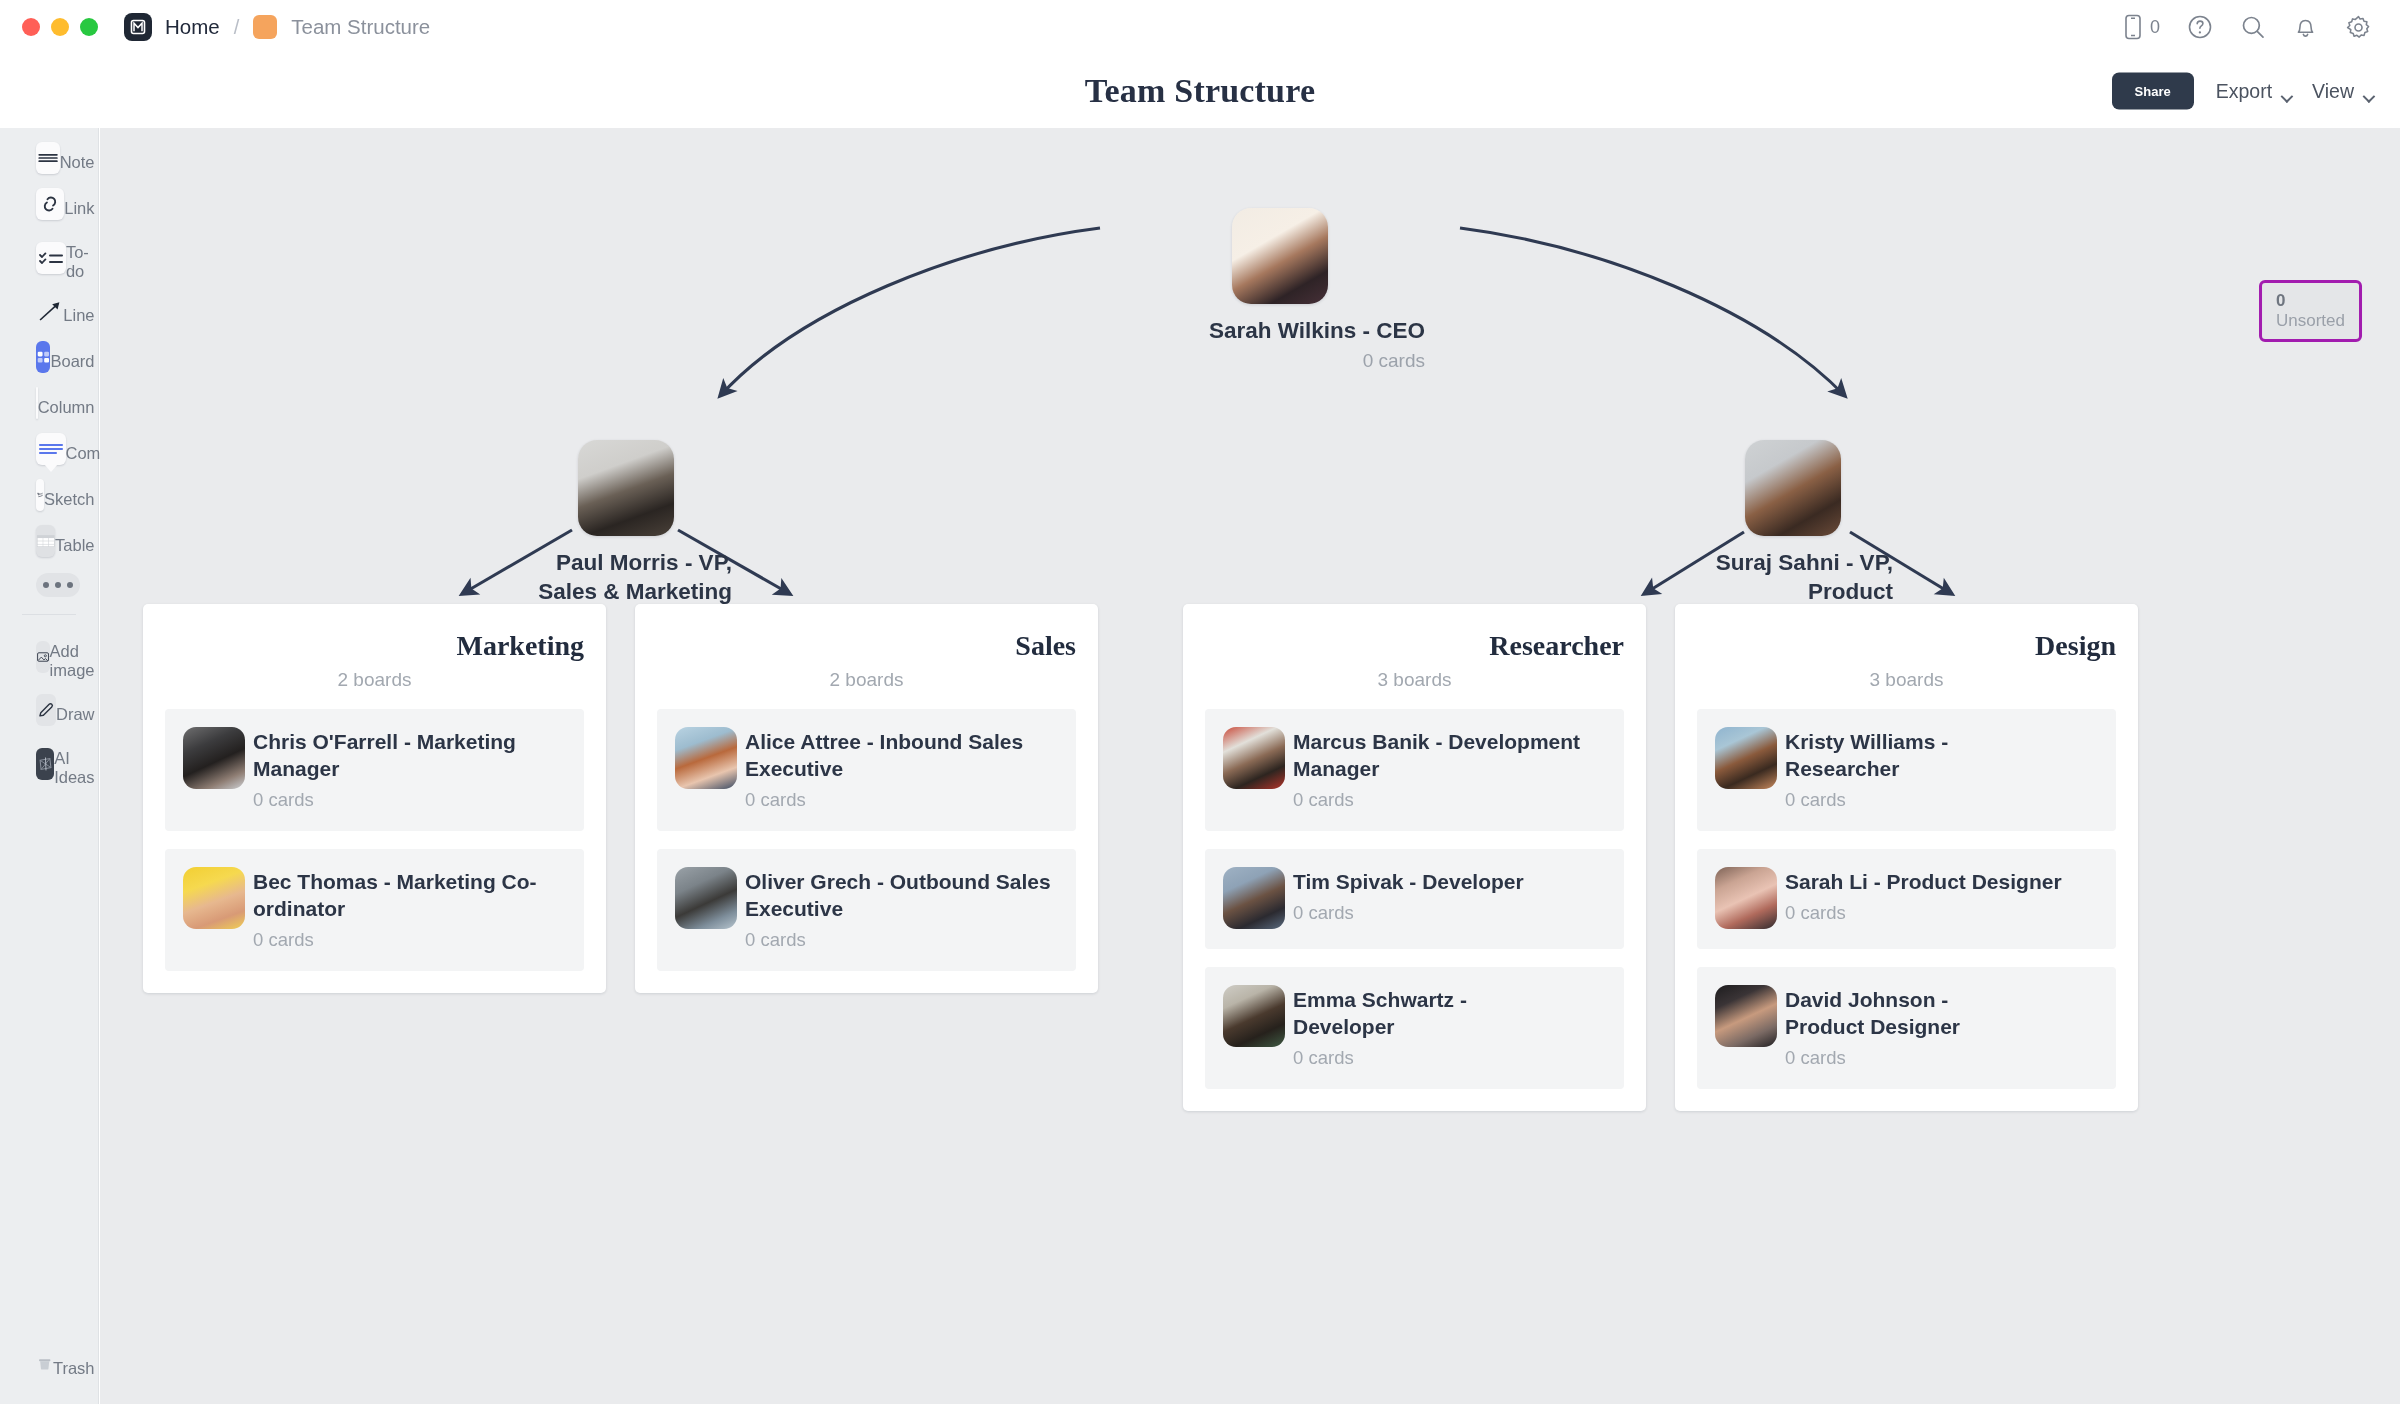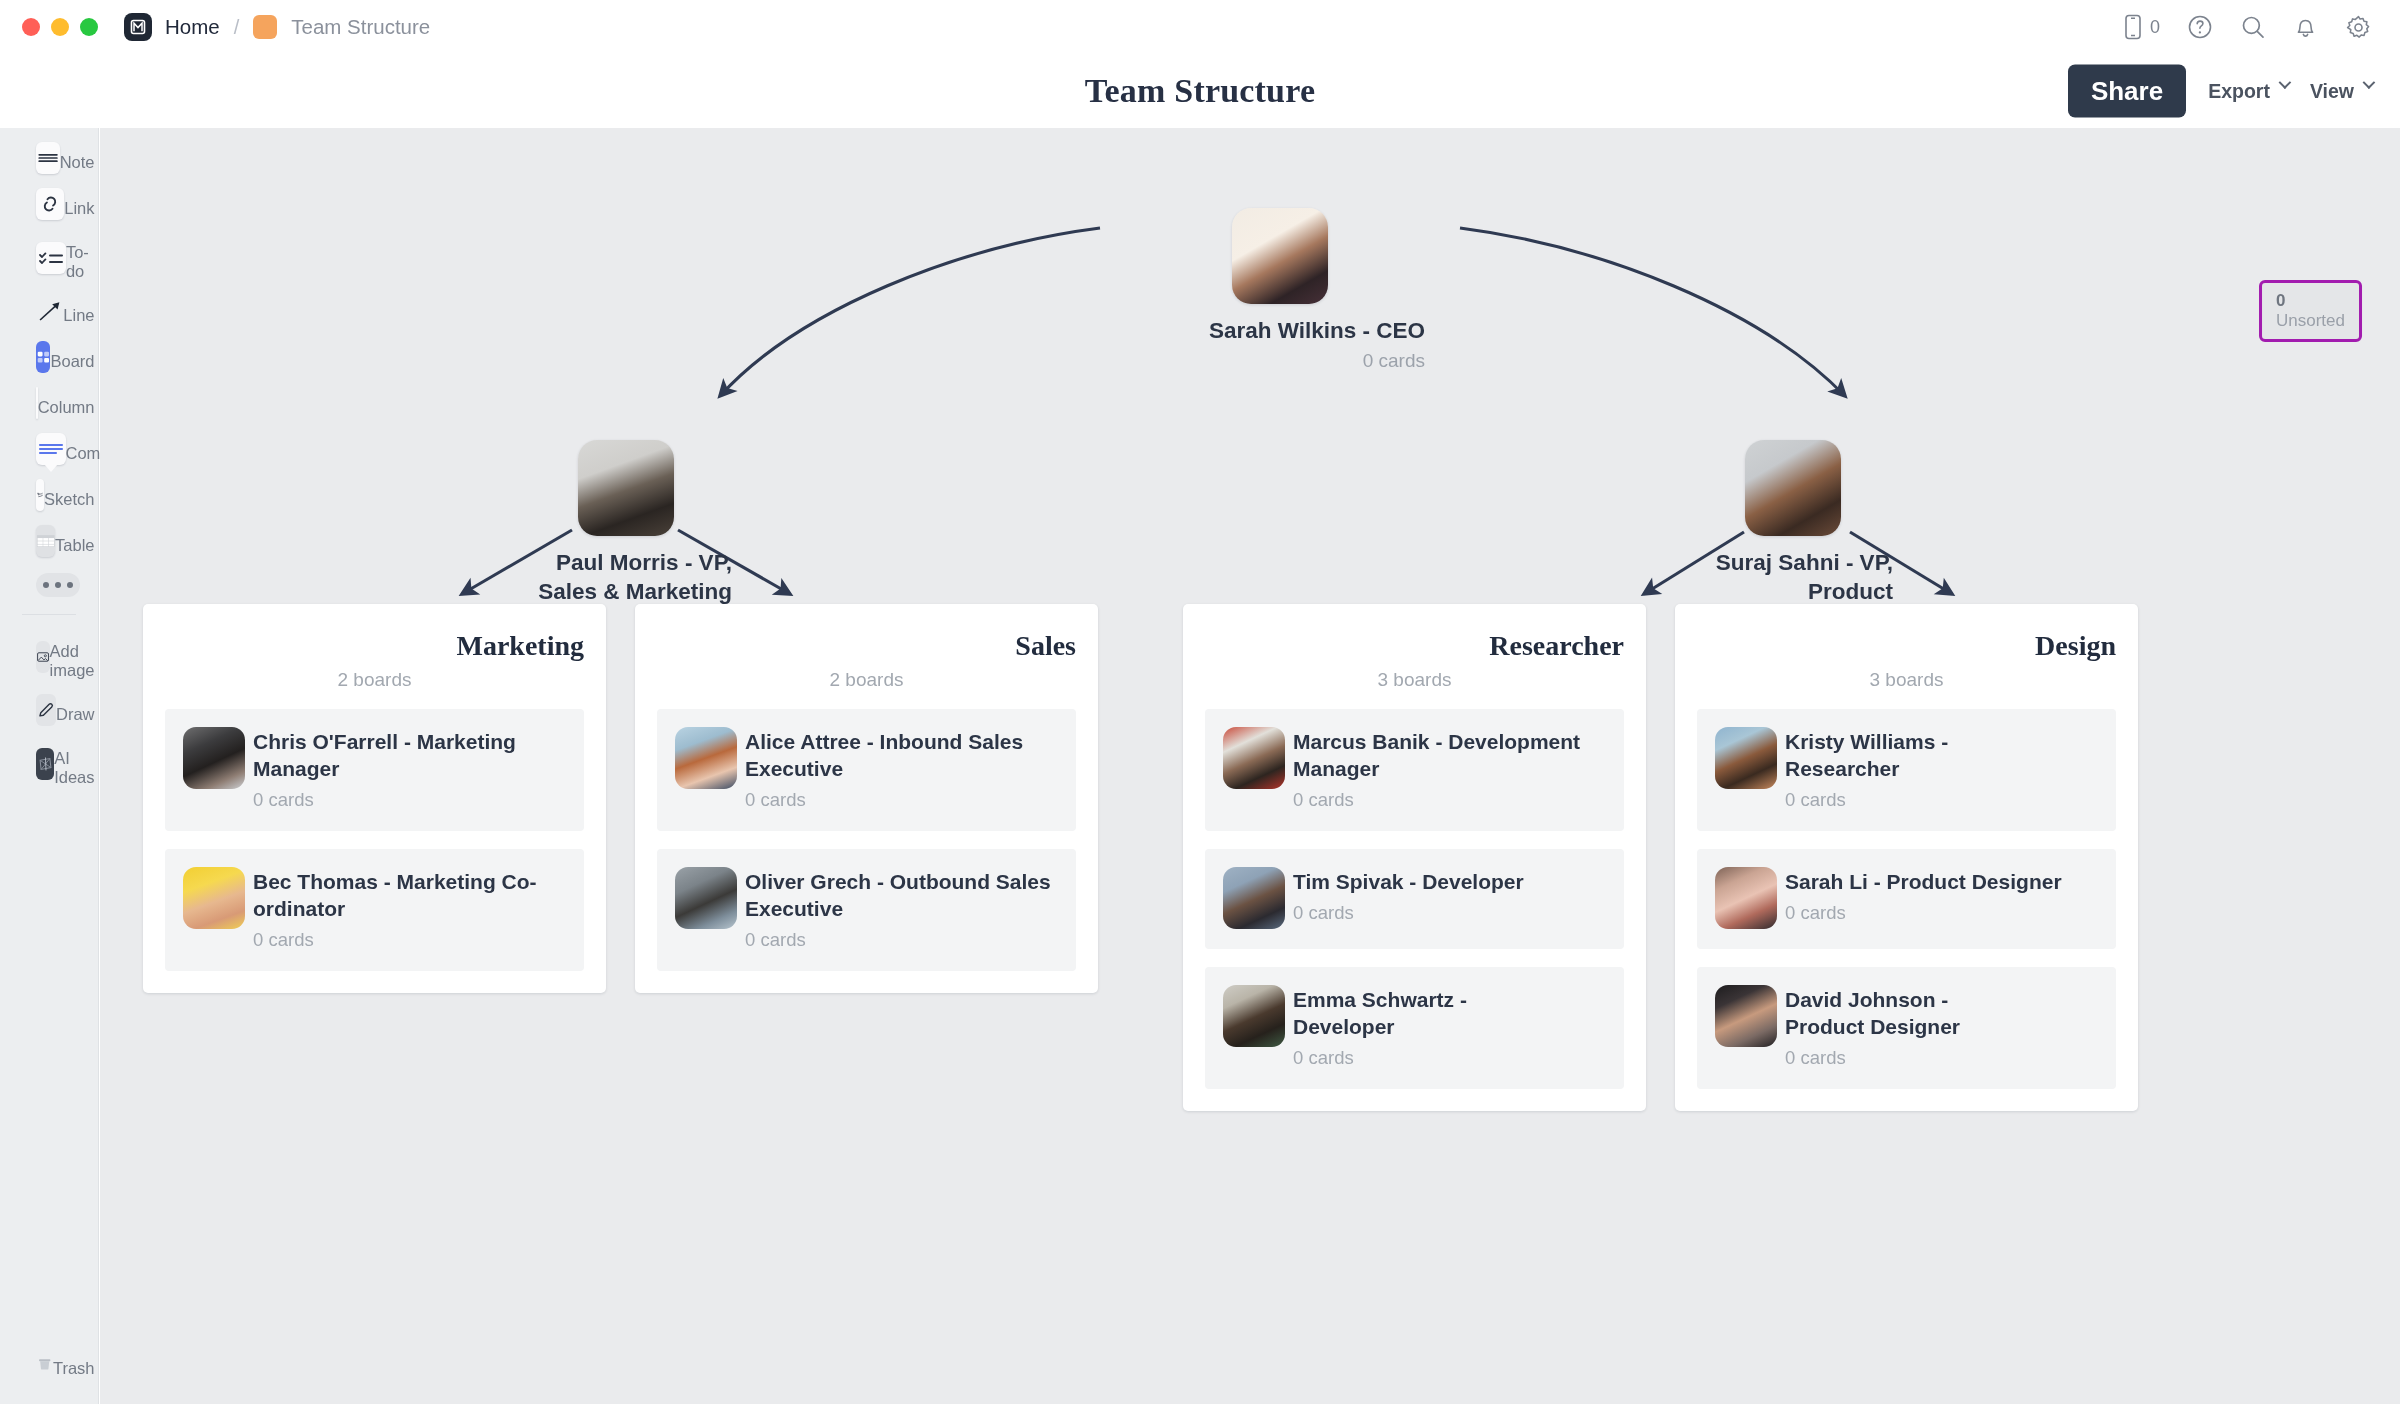--- a/index.html
+++ b/index.html
@@ -47,26 +47,26 @@
   }
   .page-title {
     font-family:"Liberation Serif", serif;
     font-size:34px; font-weight:700; color:#273044; letter-spacing:.2px;
   }
   .header-actions {
     position:absolute; right:28px; top:50%; transform:translateY(-50%);
     display:flex; align-items:center; gap:22px;
   }
   .share-btn {
-    background:#2f3a4b; color:#ffffff; font-size:26px; font-weight:700;
+    background:#2f3a4b; color:#ffffff; font-size:13px; font-weight:700;
     padding:11px 23px; border-radius:7px; border:none; cursor:pointer;
   }
   .menu-btn {
-    display:flex; align-items:flex-start; gap:9px; font-size:19.5px; color:#4b5360;
-    background:none; border:none; cursor:pointer; font-family:inherit;font-weight:bold;
+    display:flex; align-items:flex-end; gap:9px; font-size:19.5px; color:#4b5360;
+    background:none; border:none; cursor:pointer; font-family:inherit;
   }
   .caret { width:9px; height:9px; border-right:2.4px solid #5b6370;
            border-bottom:2.4px solid #5b6370; transform:rotate(45deg) translateY(-2px); }
 
   
   .toolbar {
     position:absolute; top:128px; left:0; width:99px; height:1276px;
     background:#eceef0; border-right:1px solid #dfe2e5;
     display:flex; flex-direction:column; align-items:center;
   }

